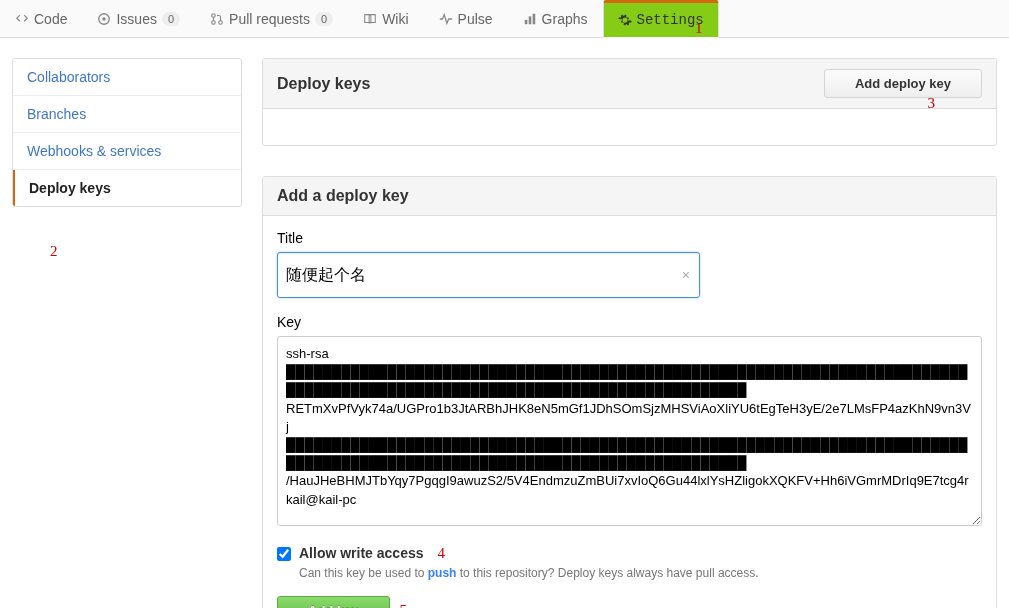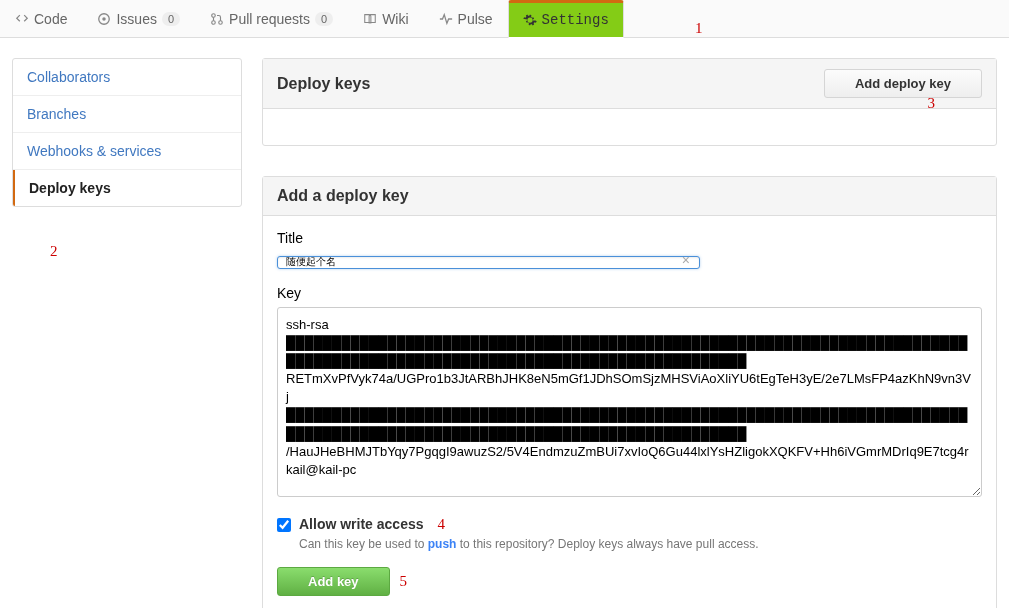--- a/index.html
+++ b/index.html
@@ -26,21 +26,21 @@
     .panel-header { background: #f5f5f5; border-bottom: 1px solid #ddd; padding: 10px 14px; display: flex; align-items: center; justify-content: space-between; }
     .panel-header-title { font-size: 16px; font-weight: 600; color: #333; }
     .panel-body { padding: 14px; }
     .panel-body.thin { padding: 10px 14px; }
 
     .btn { display: inline-block; padding: 6px 30px; font-size: 13px; font-weight: 600; color: #333; background: linear-gradient(#fcfcfc,#eee); border: 1px solid #d5d5d5; border-radius: 3px; cursor: pointer; }
     .btn-primary { color: #fff; background: linear-gradient(#8add6d,#60b044); border: 1px solid #5ca941; text-shadow: 0 -1px 0 rgba(0,0,0,0.2); }
 
     .form-group { margin-bottom: 16px; }
     .form-label { display: block; margin-bottom: 6px; color: #000000; font-size: 14px; }
-    .text-input { width: 60%; padding: 0 8px; border: 1px solid #4a90d9; border-radius: 3px; font-size: 10px; outline: none; box-shadow: inset 0 1px 2px rgba(0,0,0,0.08), 0 0 3px rgba(74,144,217,0.4); position: relative; }
+    .text-input { width: 60%; padding: 13px 8px; border: 1px solid #4a90d9; border-radius: 3px; font-size: 16px; outline: none; box-shadow: inset 0 1px 2px rgba(0,0,0,0.08), 0 0 3px rgba(74,144,217,0.4); position: relative; }
     .input-wrap { position: relative; width: 60%; }
     .input-wrap .text-input { width: 100%; }
     .clear-x { position: absolute; right: 10px; top: 50%; transform: translateY(-50%); color: #aaa; cursor: pointer; font-size: 14px; }
 
     .textarea { width: 100%; min-height: 190px; padding: 8px; border: 1px solid #ccc; border-radius: 3px; font-family: Liberation Sans, sans-serif; font-size: 13px; line-height: 1.4; resize: vertical; word-break: break-all; }
 
     .checkbox-row { display: flex; align-items: flex-start; gap: 8px; margin-bottom: 4px; }
     .checkbox { width: 14px; height: 14px; margin-top: 2px; }
     .checkbox-label { font-weight: 600; }
     .help-text { color: #767676; font-size: 12px; margin-left: 22px; }
@@ -83,20 +83,28 @@
       <svg width="14" height="14" viewBox="0 0 16 16">
           <path d="M2 3h5a2 2 0 012 2v8a1 1 0 00-1-1H2V3zm12 0H9a2 2 0 00-2 2v8a1 1 0 011-1h6V3z" fill="none" stroke="#888" stroke-width="1.2"></path>
         </svg>
       <span>Wiki</span>
     </div>
     <div class="topnav-item">
       <svg width="14" height="14" viewBox="0 0 16 16">
           <path d="M1 8h3l2-5 3 10 2-5h4" fill="none" stroke="#888" stroke-width="1.5"></path>
         </svg>
       <span>Pulse</span>
+    </div>
+    <div class="topnav-item">
+      <svg width="14" height="14" viewBox="0 0 16 16">
+          <rect x="2" y="9" width="3" height="5"></rect>
+          <rect x="6.5" y="5" width="3" height="9"></rect>
+          <rect x="11" y="2" width="3" height="12"></rect>
+        </svg>
+      <span>Graphs</span>
     </div>
     <div class="topnav-item active">
       <svg width="14" height="14" viewBox="0 0 16 16">
           <path d="M8 5a3 3 0 100 6 3 3 0 000-6zm6.3 3.7l1.4.8-1 1.7-1.5-.5a5 5 0 01-1 1l.5 1.5-1.7 1-.8-1.4a5 5 0 01-1.4 0l-.8 1.4-1.7-1 .5-1.5a5 5 0 01-1-1l-1.5.5-1-1.7 1.4-.8a5 5 0 010-1.4L.3 6.5l1-1.7 1.5.5a5 5 0 011-1L3.3 2.8l1.7-1 .8 1.4a5 5 0 011.4 0l.8-1.4 1.7 1-.5 1.5a5 5 0 011 1l1.5-.5 1 1.7-1.4.8a5 5 0 010 1.4z" fill="#333"></path>
         </svg>
       <span>Settings</span>
     </div>
     <span class="annot" style="left:695px; top:20px;">1</span>
   </div>
 

